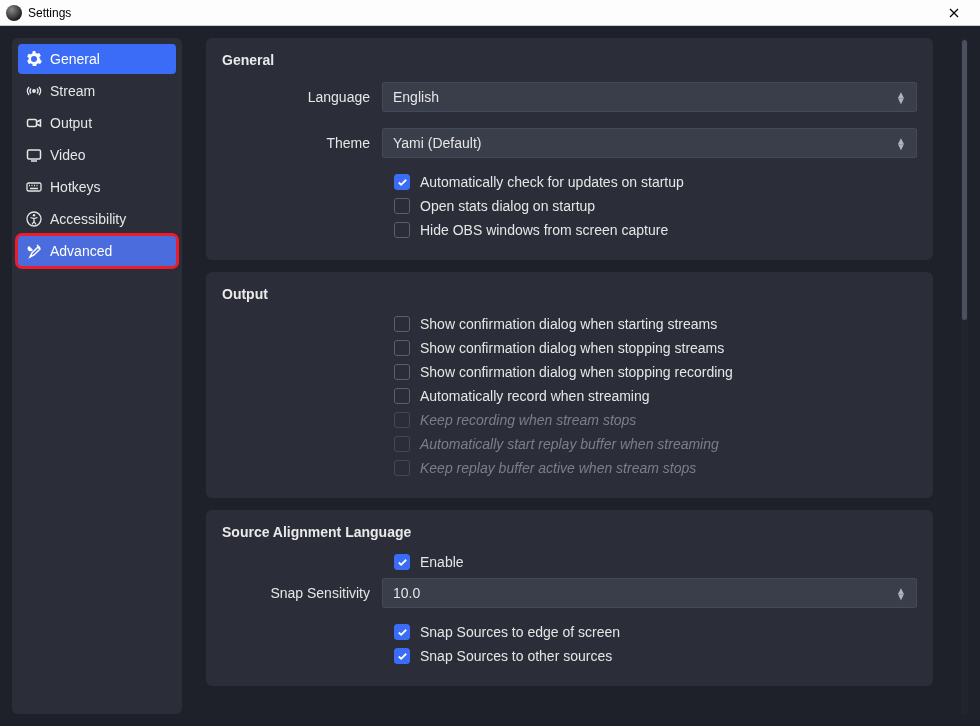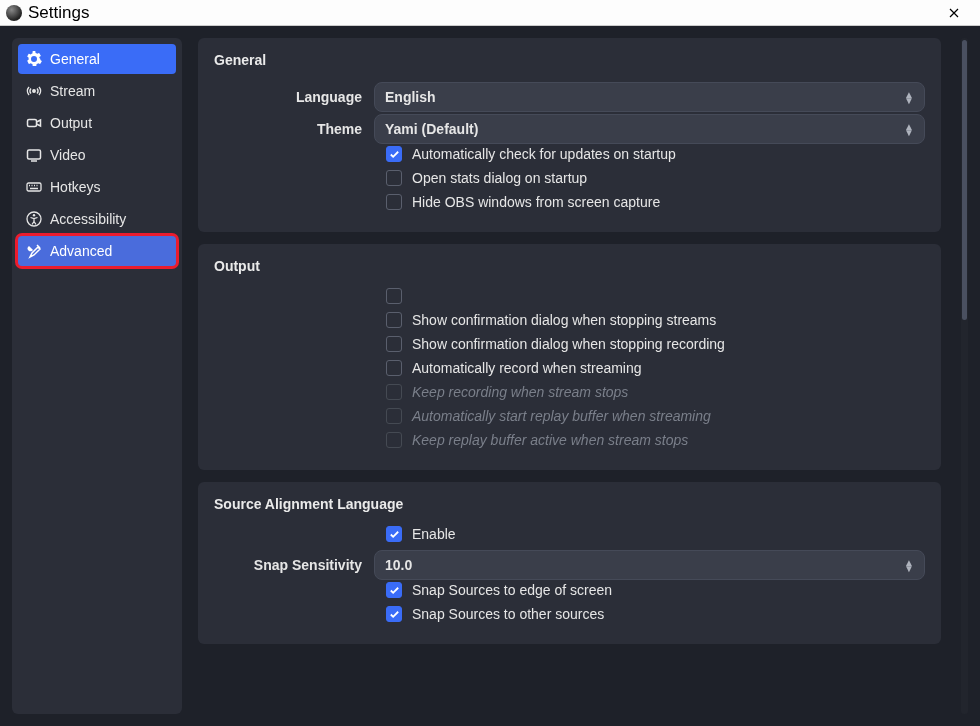--- a/index.html
+++ b/index.html
@@ -23,32 +23,32 @@
       padding: 0 6px;
       border-bottom: 1px solid #ccc;
       flex-shrink: 0;
     }
     .titlebar .app-icon {
       width: 16px; height: 16px;
       border-radius: 50%;
       background: radial-gradient(circle at 35% 30%, #888, #222 70%);
       margin-right: 6px;
     }
-    .titlebar .app-title { flex: 1; font-size: 17px; }
+    .titlebar .app-title { flex: 1; font-size: 12px; }
     .titlebar .close-btn {
       width: 40px; height: 26px;
       display: flex; align-items: center; justify-content: center;
       font-size: 14px;
       cursor: pointer;
     }
     .body-area {
       flex: 1;
       display: flex;
       padding: 12px;
-      gap: 16px;
+      gap: 24px;
       overflow: hidden;
       background: #1e2129;
     }
     .sidebar {
       width: 170px;
       background: #2b2e38;
       border-radius: 6px;
       padding: 6px;
       display: flex;
       flex-direction: column;
@@ -106,37 +106,36 @@
       padding: 14px 16px;
     }
     .panel-title {
       font-weight: 600;
       color: #eaeaea;
       margin-bottom: 14px;
     }
     .form-row {
       display: flex;
       align-items: center;
-      margin-bottom: 2px;
+      margin-bottom: 16px;
       min-height: 28px;
-      font-weight: bold;
     }
     .form-label {
       width: 160px;
       text-align: right;
       padding-right: 12px;
       color: #e6e6e6;
     }
     .form-control {
       flex: 1;
     }
     .select {
       background: #3a3e4a;
       border: 1px solid #454a58;
-      border-radius: 8px;
+      border-radius: 2px;
       height: 30px;
       display: flex;
       align-items: center;
       justify-content: space-between;
       padding: 0 10px;
       color: #e6e6e6;
       cursor: pointer;
     }
     .select .spinner {
       color: #aeb3bd;
@@ -301,20 +300,21 @@
             <span>Hide OBS windows from screen capture</span>
           </div>
         </div>
     </div>
 
     <div class="panel">
       <div class="panel-title">Output</div>
       <div id="output-checks">
           <div class="check-row">
             <span class="checkbox"></span>
+            <span>Show confirmation dialog when starting streams</span>
           </div>
           <div class="check-row">
             <span class="checkbox"></span>
             <span>Show confirmation dialog when stopping streams</span>
           </div>
           <div class="check-row">
             <span class="checkbox"></span>
             <span>Show confirmation dialog when stopping recording</span>
           </div>
           <div class="check-row">

